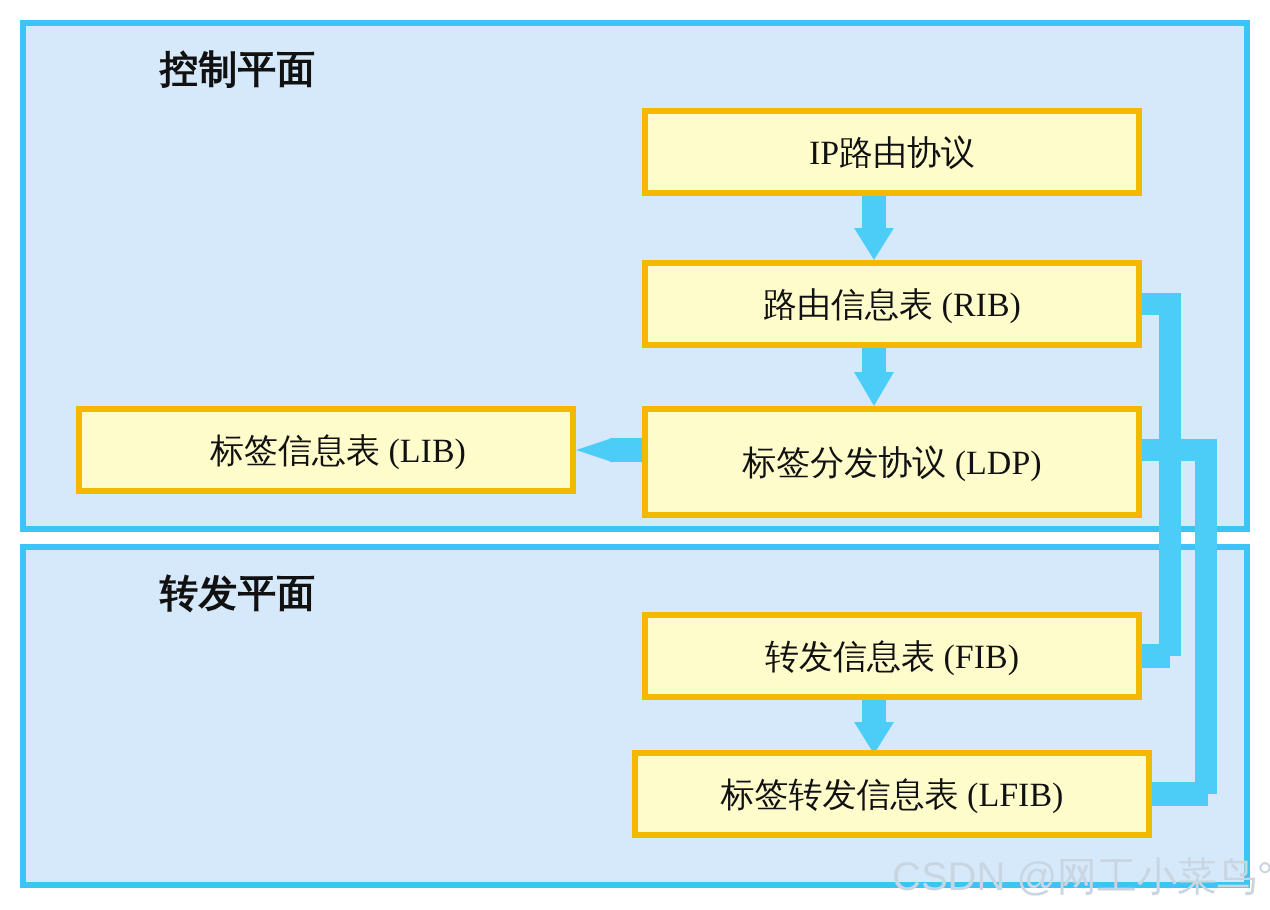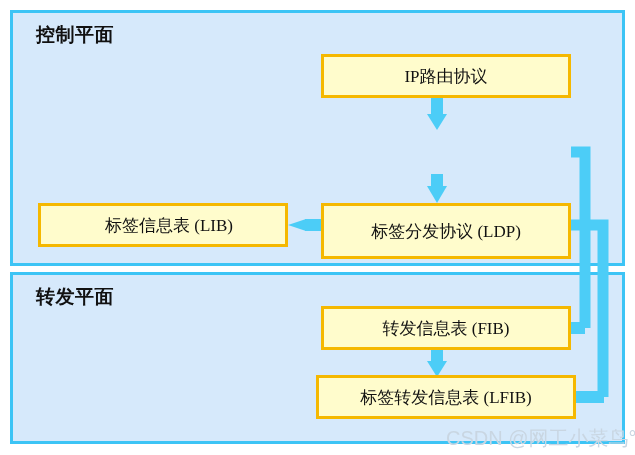--- a/index.html
+++ b/index.html
@@ -4,21 +4,21 @@
 <style>
   html,body{margin:0;padding:0;background:#ffffff;}
   body{width:635px;height:455px;font-family:"Liberation Sans",sans-serif;}
   #stage{position:relative;width:635px;height:455px;overflow:hidden;background:#ffffff;}
 
   .panel{position:absolute;background:#d6e9fb;border:3px solid #3cc4f5;box-sizing:border-box;}
   #panel-control{left:10px;top:10px;width:615px;height:256px;}
   #panel-forward{left:10px;top:272px;width:615px;height:172px;}
 
   .panel-title{position:absolute;font-weight:bold;font-size:19px;color:#111111;
-               letter-spacing:.5px;white-space:nowrap;}
+               letter-spacing:.5px;white-space:nowrap;margin-left:44px;}
   #title-control{left:36px;top:22px;}
   #title-forward{left:36px;top:284px;font-family:Liberation Mono, monospace;}
 
   .node{position:absolute;background:#fffccc;border:3px solid #f5b800;
         box-sizing:border-box;display:flex;align-items:center;justify-content:center;
         font-size:17px;color:#111111;white-space:nowrap;font-family:"Liberation Serif",serif;}
 
   #node-ip   {left:321px;top:54px; width:250px;height:44px;font-family:Liberation Serif, serif;}
   #node-rib  {left:321px;top:130px;width:250px;height:44px;}
   #node-ldp  {left:321px;top:203px;width:250px;height:56px;}
@@ -77,20 +77,21 @@
     </g>
 
     <g>
       <rect x="431" y="350" width="12" height="12" fill="#4ccdf7"></rect>
       <path d="M427,361 L447,361 L437,377 Z" fill="#4ccdf7"></path>
     </g>
   </svg>
 
   <div class="node" id="node-ip">IP路由协议</div>
 
+  <div class="node" id="node-rib">路由信息表 (RIB)</div>
 
   <div class="node" id="node-ldp">标签分发协议 (LDP)</div>
 
   <div class="node" id="node-lib">标签信息表 (LIB)</div>
 
   <div class="node" id="node-lfib">标签转发信息表 (LFIB)</div>
 
   <div class="node" id="node-fib">转发信息表 (FIB)</div>
 
   <div id="watermark">CSDN @网工小菜鸟°</div>

